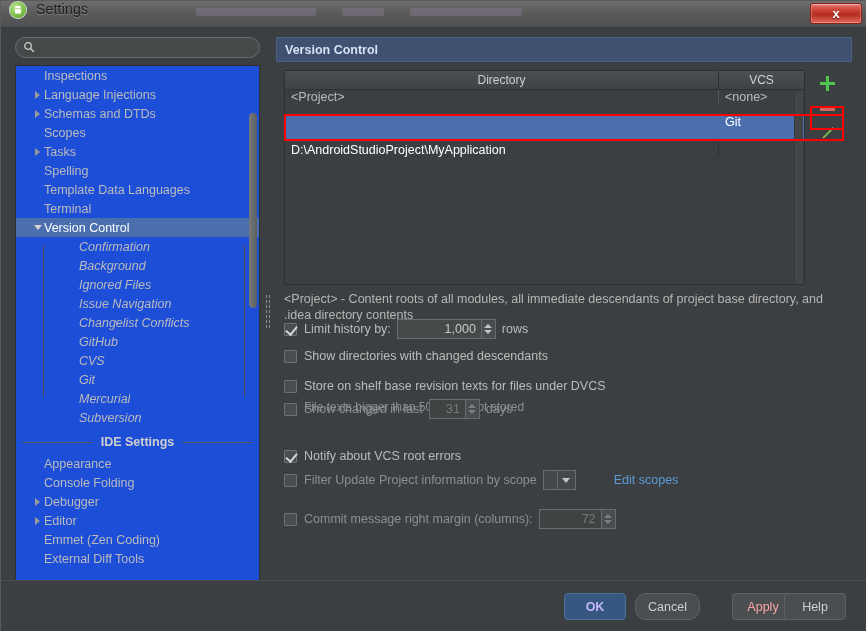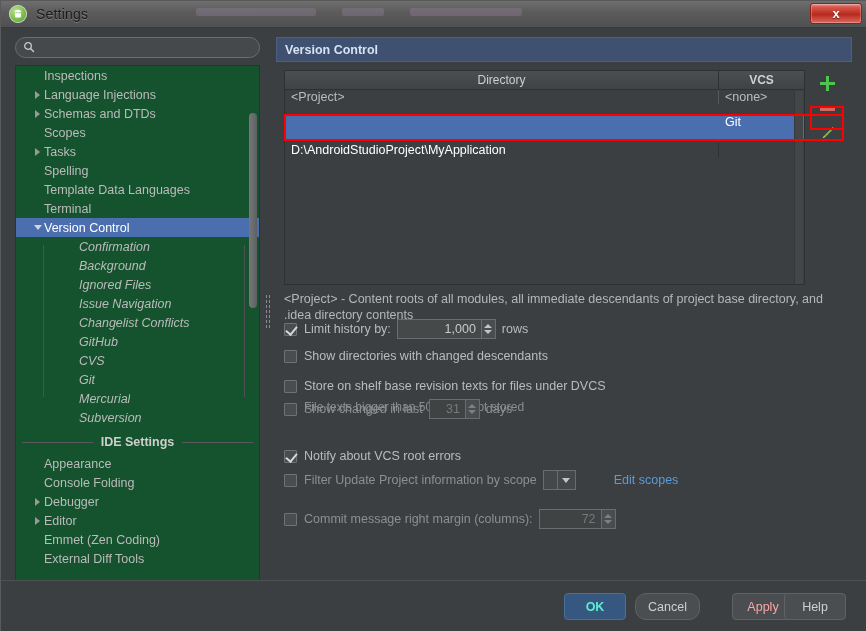--- a/index.html
+++ b/index.html
@@ -16,21 +16,21 @@
     background: #3c3f41;
     border: 1px solid #5a5a5a;
   }
 
   
   .titlebar {
     position: absolute; left: 0; top: 0;
     width: 866px; height: 27px;
     background: linear-gradient(to bottom, #6e6e6e 0%, #5b5b5b 45%, #4f5052 100%);
     border-bottom: 1px solid #3a3a3a;
-    display: flex; align-items: center;
+    display: flex; 
   }
   .app-logo {
     margin-left: 8px; width: 18px; height: 18px; border-radius: 50%;
     background: radial-gradient(circle at 38% 34%, #b9e58e 0%, #7fc14b 48%, #4e8f2f 100%);
     display: flex; align-items: center; justify-content: center;
     box-shadow: 0 0 0 1px #cfcfcf inset;
   }
   .app-logo svg { display: block; }
   .title-text {
     margin-left: 9px;
@@ -80,21 +80,21 @@
   }
   .search-icon { margin-left: 7px; display: block; }
   .search-input {
     flex: 1; background: transparent; border: 0; outline: none;
     color: #bbbbbb; font-family: "Liberation Sans", sans-serif; font-size: 12px;
     margin-left: 4px;
   }
   .tree {
     position: absolute; left: 0; top: 28px;
     width: 245px; height: 529px;
-    background: #14532d;
+    background: #1d4ed8;
     border: 1px solid #2e3133;
     overflow: hidden;
   }
   .tree-row {
     position: relative;
     height: 19px; display: flex; align-items: center;
     font-size: 12.5px; color: #bbbbbb; white-space: nowrap;
   }
   .tree-row.selected { background: #4b6eaf; color: #ffffff; }
   .arrow {
@@ -157,21 +157,21 @@
     width: 521px; height: 215px;
     border: 1px solid #2e3133;
     background: #3c3f41;
   }
   .thead { display: flex; height: 19px; background: linear-gradient(to bottom,#4b4f51,#3f4345); border-bottom: 1px solid #2e3133; }
   .th {
     font-size: 12px; color: #cfcfcf;
     display: flex; align-items: center; justify-content: center;
   }
   .th.dir { width: 434px; border-right: 1px solid #2e3133; }
-  .th.vcs { flex: 1; font-weight: bold; }
+  .th.vcs { flex: 1; }
   .trow { display: flex; height: 25px; align-items: flex-start; }
   .td { font-size: 12.5px; color: #bbbbbb; display: flex; align-items: center; padding-left: 6px; }
   .td.dir { width: 434px; border-right: 1px solid #55585a; }
   .td.vcs { flex: 1; }
   .trow.selected { background: #4b6eaf; }
   .trow.selected .td { color: #ffffff; }
   .trow.selected .td.dir { border-right: 1px solid #2e3133; margin-top: 28px; }
 
   .table-scrollbar {
     position: absolute; right: 1px; top: 20px;
@@ -258,21 +258,21 @@
     border-top: 1px solid #4d5052;
     background: #3c3f41;
   }
   .btn {
     position: absolute; top: 12px;
     height: 27px; border-radius: 4px;
     border: 1px solid #5e6264; background: #4a4e50;
     color: #cfcfcf; font-size: 12.5px;
     display: flex; align-items: center; justify-content: center;
   }
-  .btn.primary { background: #365880; border-color: #4a6f9e; color: #5eead4; font-weight: bold; }
+  .btn.primary { background: #365880; border-color: #4a6f9e; color: #c4b5fd; font-weight: bold; }
   .btn.disabled { color: #fca5a5; margin-left: 22px; }
   .b-ok { left: 563px; width: 62px; }
   .b-cancel { left: 634px; width: 65px; border-radius: 11px; }
   .b-apply { left: 709px; width: 62px; }
   .b-help { left: 783px; width: 62px; }
 </style>
 </head>
 <body>
 
 <div class="window">

